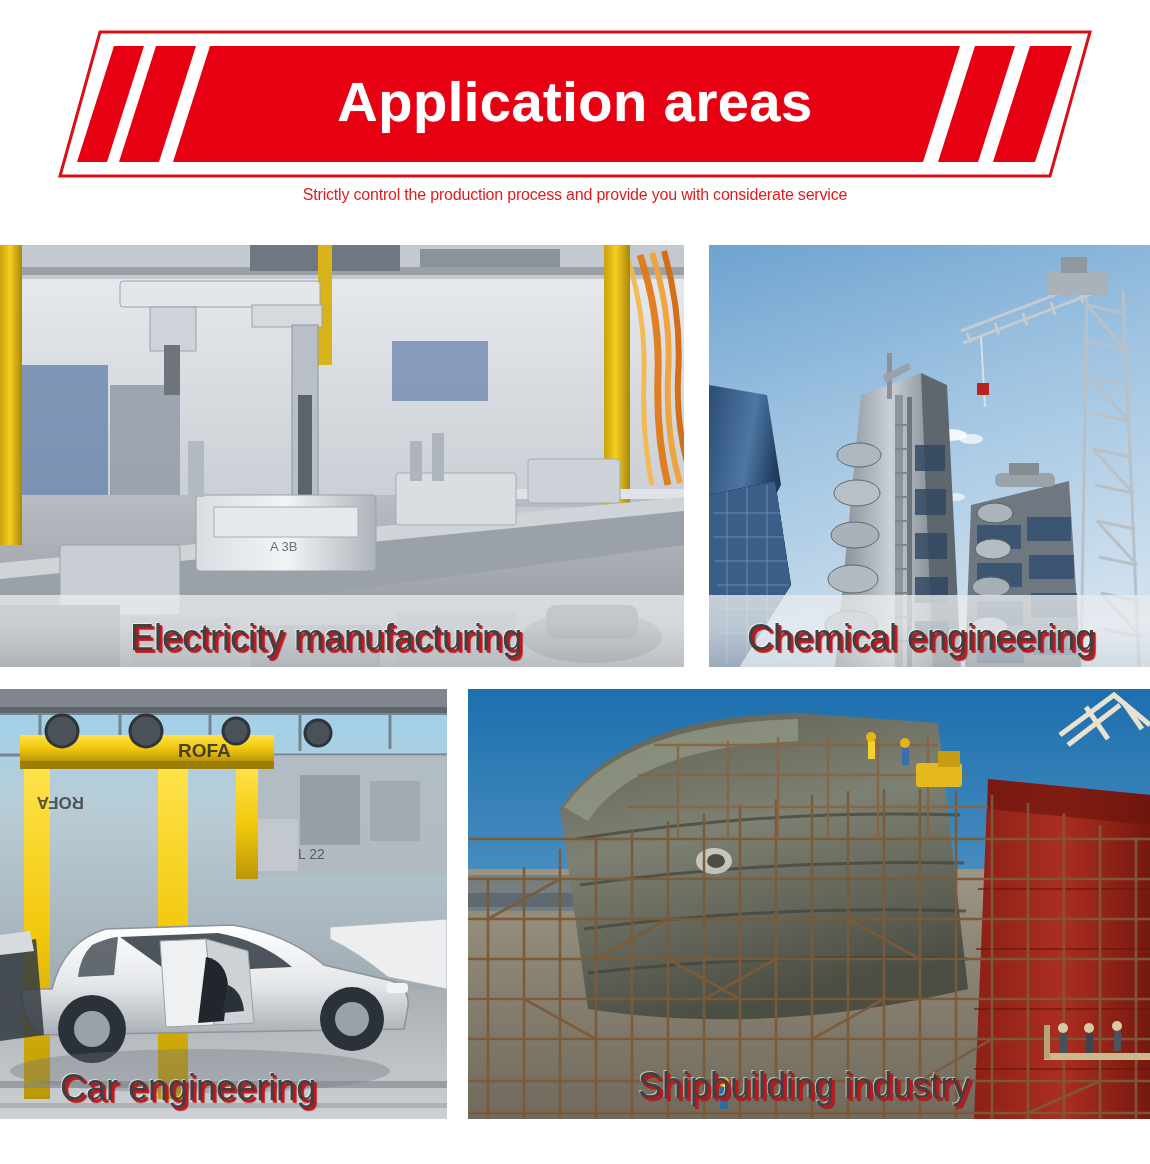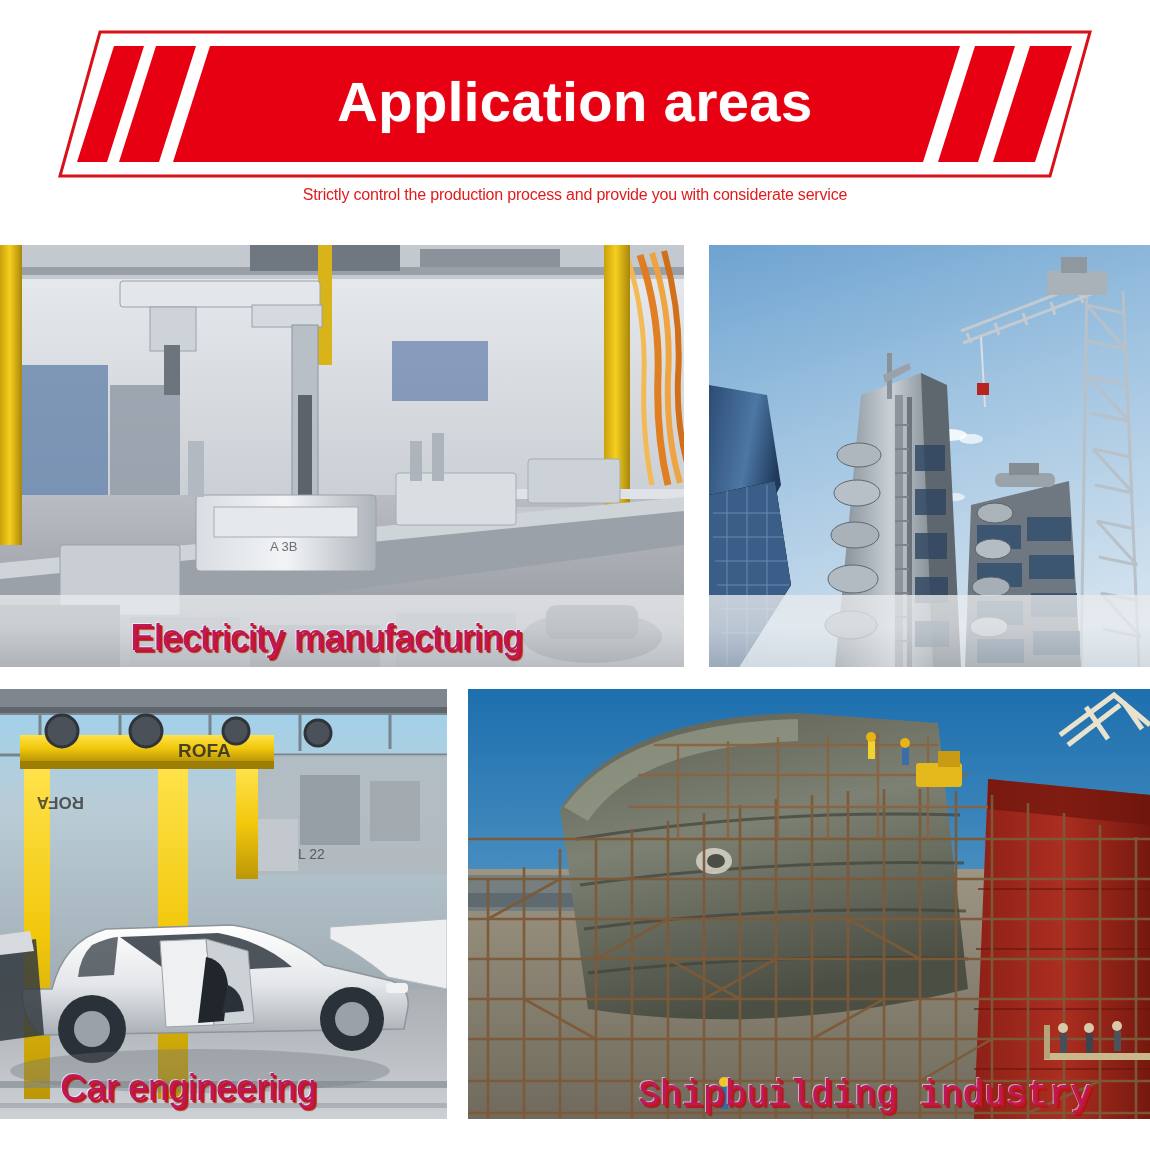--- a/index.html
+++ b/index.html
@@ -88,35 +88,35 @@
     background: linear-gradient(to bottom,
         rgba(232,234,236,0.80) 0%,
         rgba(236,238,240,0.72) 45%,
         rgba(214,217,220,0.62) 100%);
     pointer-events: none;
   }
 
   .caption {
     position: absolute;
     bottom: 8px;
-    color: #be185d;
+    color: #404040;
     font-family: "Liberation Sans", sans-serif;
     font-size: 36px;
     font-weight: normal;
     line-height: 1.05;
     white-space: nowrap;
     text-shadow:
        2px 2px 0 #c4161c,
        3px 3px 1px rgba(170,12,18,0.85),
       -1px -1px 0 rgba(255,255,255,0.55);
   }
   #caption-electricity { left: 130px; bottom: 10px; }
   #caption-chemical    { left: 38px;  bottom: 10px; }
   #caption-car         { left: 60px;  bottom: 12px; }
-  #caption-ship        { left: 170px; bottom: 4px; font-family: Liberation Mono, monospace; }
+  #caption-ship        { left: 170px; bottom: 14px; }
 </style>
 </head>
 <body>
 
 <div class="page">
 
   <div class="banner-wrap">
     <svg class="banner-svg" viewBox="0 0 1150 152" preserveAspectRatio="none">
 
       <polygon points="100,4 1090,4 1050,148 60,148" fill="none" stroke="#d81018" stroke-width="3"></polygon>
@@ -335,20 +335,21 @@
         </g>
 
         <g>
           <ellipse cx="286" cy="268" rx="18" ry="10" fill="#aab2ba" stroke="#5a626a"></ellipse>
           <ellipse cx="284" cy="304" rx="18" ry="10" fill="#b4bcc4" stroke="#5a626a"></ellipse>
           <ellipse cx="282" cy="342" rx="19" ry="10" fill="#a6aeb6" stroke="#5a626a"></ellipse>
           <ellipse cx="280" cy="382" rx="19" ry="10" fill="#b0b8c0" stroke="#5a626a"></ellipse>
         </g>
       </svg>
       <div class="caption-band"></div>
+      <div class="caption" id="caption-chemical">Chemical engineering</div>
     </div>
   </div>
 
   <div class="grid-bottom">
 
     <div class="cell" id="cell-car">
       <svg viewBox="0 0 447 430" preserveAspectRatio="xMidYMid slice">
         <defs>
           <linearGradient id="plantBg" x1="0" y1="0" x2="0" y2="1">
             <stop offset="0" stop-color="#9cd2ef"></stop>

